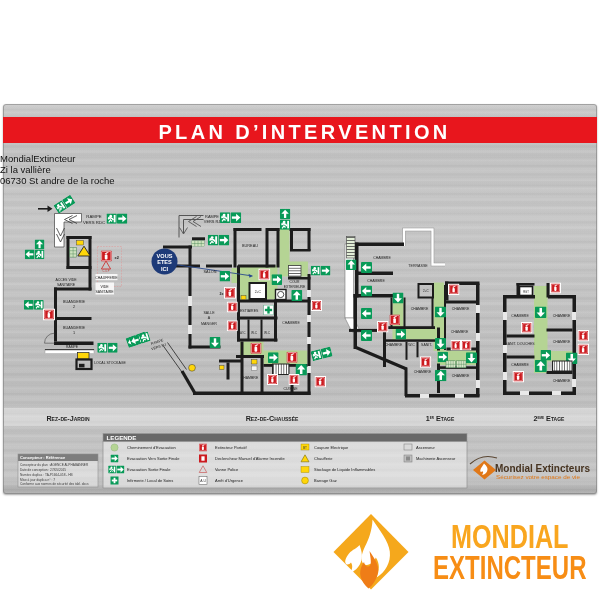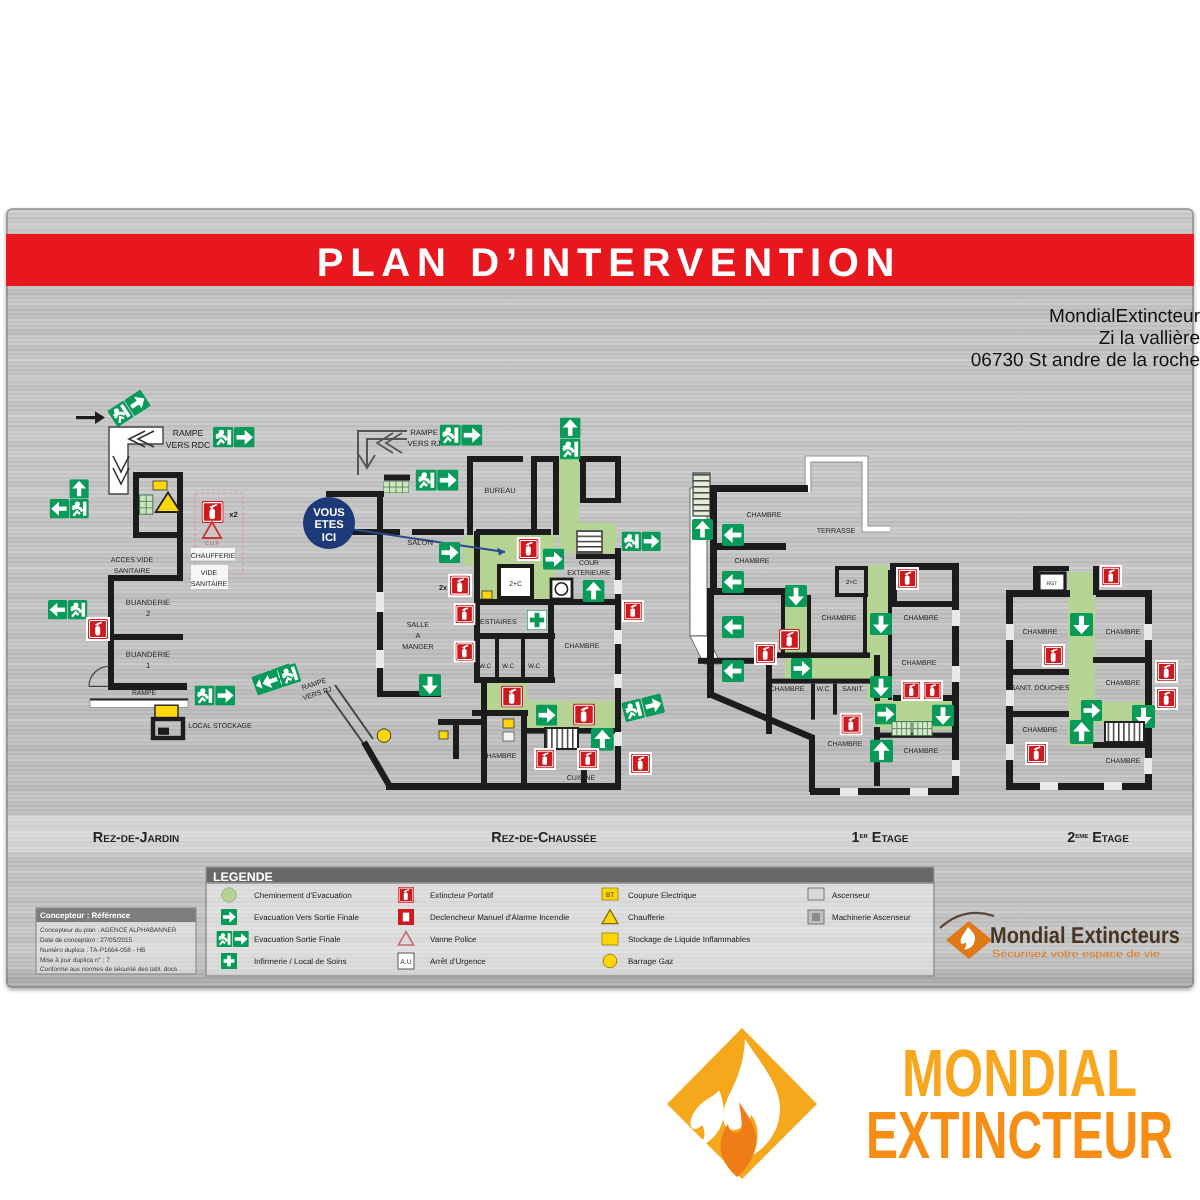--- a/index.html
+++ b/index.html
@@ -7,21 +7,21 @@
   #panel{position:absolute;left:3px;top:104px;width:594px;height:390px;border-radius:3px;
     background-color:#c3c3c3;
     background-image:
       repeating-linear-gradient(180deg, rgba(255,255,255,.22) 0px, rgba(0,0,0,.05) 1px, rgba(255,255,255,.11) 2px, rgba(0,0,0,.04) 3px, rgba(255,255,255,.15) 4px),
       repeating-linear-gradient(180deg, rgba(255,255,255,.08) 0px, rgba(0,0,0,.04) 5px, rgba(255,255,255,.10) 9px, rgba(0,0,0,.03) 14px, rgba(255,255,255,.07) 19px),
       linear-gradient(180deg, #d3d3d3 0%, #bfbfbf 4%, #c8c8c8 30%, #bdbdbd 70%, #c6c6c6 96%, #a5a5a5 100%);
     box-shadow: inset 0 0 0 1px rgba(120,120,120,.55), 0 1px 2px rgba(0,0,0,.35);}
   #titlebar{position:absolute;left:3px;top:117px;width:594px;height:26px;background:#e8161d;}
   #title{position:absolute;left:4.5px;top:121px;width:600px;text-align:center;color:#ffffff;
     font-weight:bold;font-size:20px;letter-spacing:3.35px;}
-  #addr{position:absolute;left:0;top:153px;width:600px;text-align:right;color:#111;
+  #addr{position:absolute;left:0;top:153px;width:600px;text-align:left;color:#111;
     font-size:9.5px;line-height:11px;}
   #labelband{position:absolute;left:4px;top:408px;width:592px;height:18px;background:rgba(255,255,255,.34);}
   svg text{font-family:"Liberation Sans", sans-serif;}
 </style>
 </head>
 <body>
 
 <div id="panel"></div>
 
 <div id="labelband"></div>

